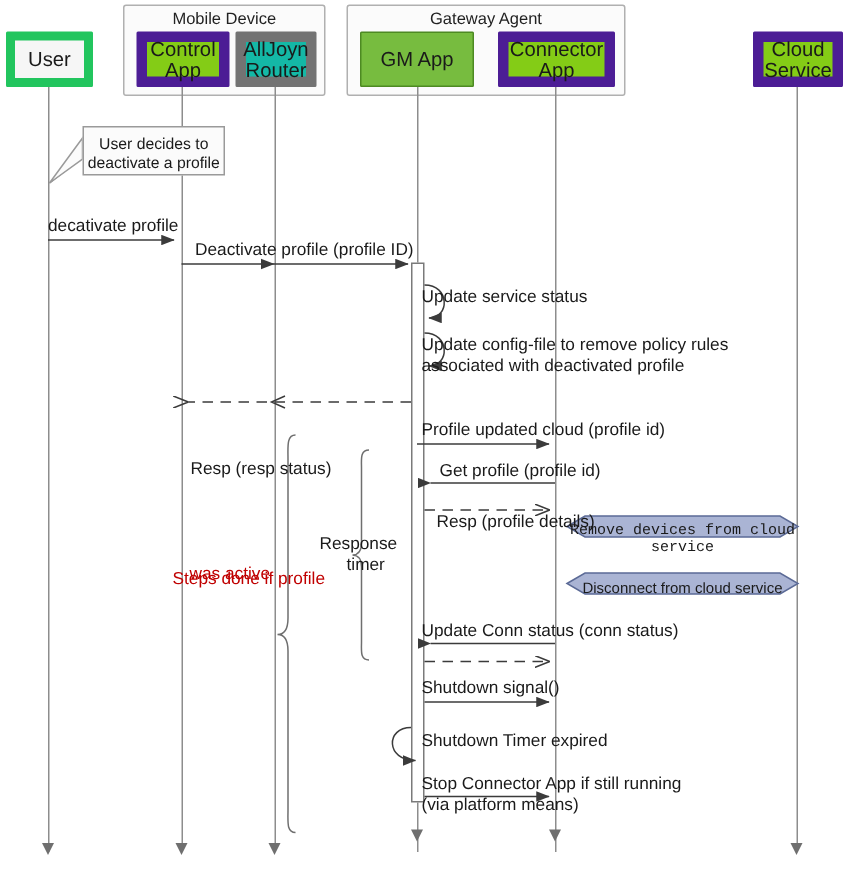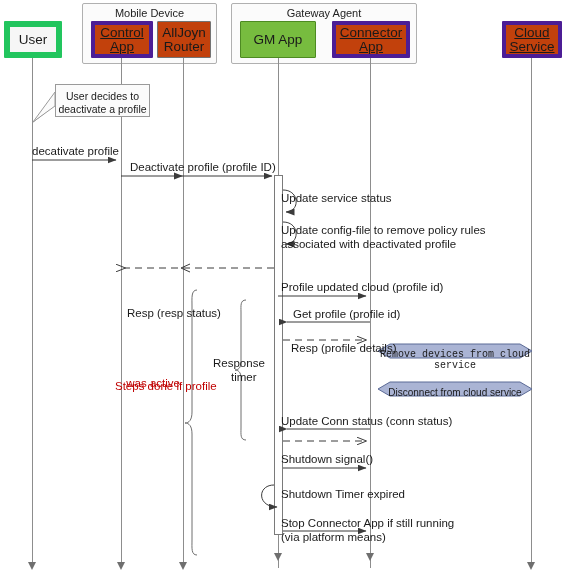--- a/index.html
+++ b/index.html
@@ -11,23 +11,23 @@
   
   .group-box{position:absolute;border:1px solid #b0b0b0;background:#fbfbfb;
              border-radius:2px;box-sizing:border-box;}
   .group-title{position:absolute;width:100%;text-align:center;top:3px;
                font-size:11px;color:#222;letter-spacing:0;}
   .actor{position:absolute;box-sizing:border-box;border:1px solid #6b6b6b;
          display:flex;align-items:center;justify-content:center;
          text-align:center;font-size:13.5px;line-height:14px;color:#1a1a1a;
          border-radius:1px;}
   .actor.plain{background:#f6f6f6;border:6px solid #22c55e;}
-  .actor.blue{background:#c2410c;border:4px solid #4c1d95;text-decoration:underline;}
+  .actor.blue{background:#84cc16;border:7px solid #4c1d95;}
   .actor.green{background:#77bc3f;border:1px solid #4d8a22;}
-  .actor.peach{background:#c2410c;border:1px solid #737373;}
+  .actor.peach{background:#14b8a6;border:7px solid #737373;}
   .actor span{display:block;padding:0 2px;}
 
   
   .lifeline{position:absolute;width:1px;background:#8d8d8d;}
   .activation{position:absolute;box-sizing:border-box;border:1px solid #7a7a7a;
               background:#ffffff;width:9px;}
 
   
   .msg-label{position:absolute;font-size:11.5px;line-height:13px;
              color:#1a1a1a;white-space:nowrap;}

